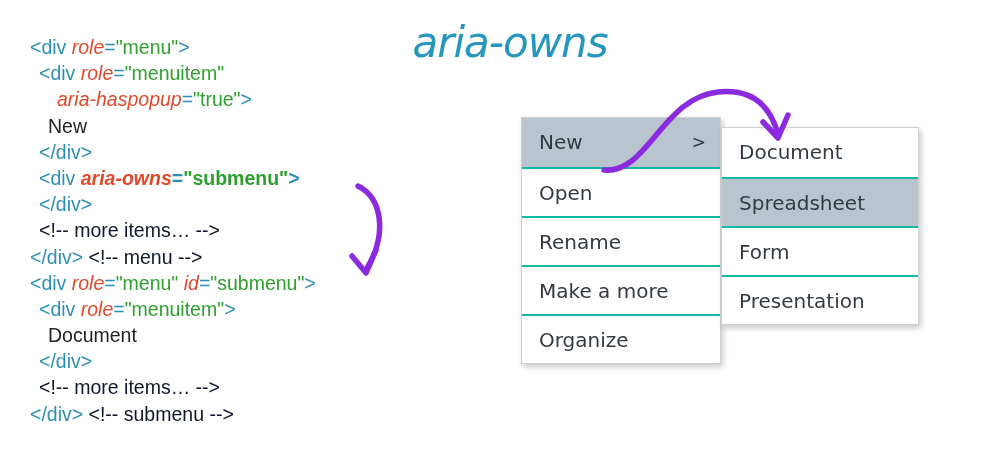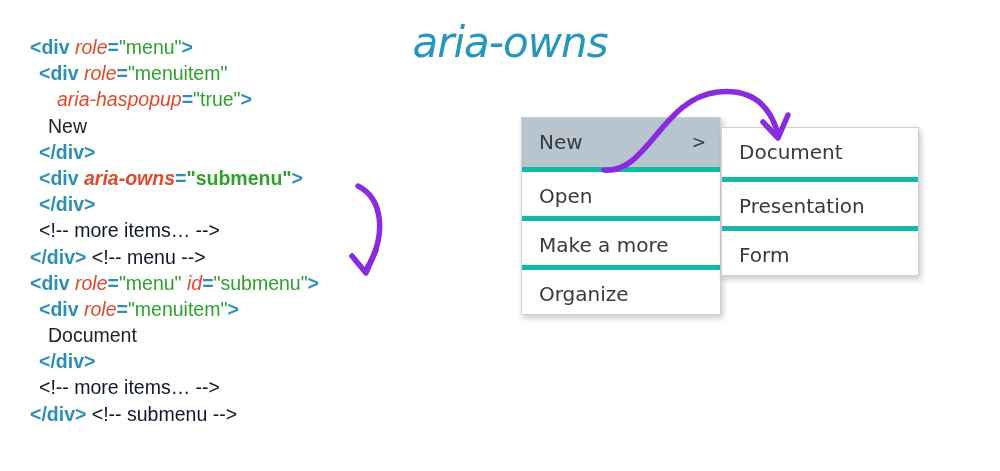--- a/index.html
+++ b/index.html
@@ -37,21 +37,21 @@
     position: absolute;
     left: 30px;
     top: 34px;
     font-family: "Liberation Sans", sans-serif;
     font-size: 19.5px;
     line-height: 26.2px;
     white-space: pre;
     color: #222222;
   }
   .ln { display: block; height: 26.2px; }
-  .tag  { color: #2e8fb5; font-weight: bold; }
+  .tag  { color: #2e8fb5; }
   .attr { color: #e0492c; font-style: italic; }
   .val  { color: #2ea02e; }
   .txt  { color: #222222; }
   .cmt  { color: #0f172a; }
   .b    { font-weight: bold; }
 
   
   .menu {
     position: absolute;
     background: #ffffff;
@@ -63,21 +63,21 @@
   #menu-main  { left: 521px; top: 117px; width: 200px; }
   #menu-sub   { left: 721px; top: 127px; width: 198px; z-index: 3; }
 
   .mi {
     position: relative;
     height: 49px;
     line-height: 49px;
     padding: 0 0 0 17px;
     font-size: 20px;
     color: #333a40;
-    border-top: 5px solid #14b8a6;
+    border-top: 2px solid #14b8a6;
     box-sizing: border-box;
     white-space: nowrap;
   }
   .mi:first-child { border-top: none; }
   .mi.sel { background: #b8c4ce; }
   .mi .chev {
     position: absolute;
     right: 14px;
     top: 0;
     font-size: 17px;
@@ -97,28 +97,30 @@
 
 <div id="stage">
 
   <div id="title">aria-owns</div>
 
   <div id="code"><span class="ln"><span class="tag">&lt;div </span><span class="attr">role</span><span class="tag">=</span><span class="val">"menu"</span><span class="tag">&gt;</span></span><span class="ln" style="padding-left: 9px;"><span class="tag">&lt;div </span><span class="attr">role</span><span class="tag">=</span><span class="val">"menuitem"</span></span><span class="ln" style="padding-left: 27px;"><span class="attr">aria-haspopup</span><span class="tag">=</span><span class="val">"true"</span><span class="tag">&gt;</span></span><span class="ln" style="padding-left: 18px;"><span class="txt">New</span></span><span class="ln" style="padding-left: 9px;"><span class="tag">&lt;/div&gt;</span></span><span class="ln" style="padding-left: 9px;"><span class="tag">&lt;div </span><span class="attr b">aria-owns</span><span class="tag b">=</span><span class="val b">"submenu"</span><span class="tag b">&gt;</span></span><span class="ln" style="padding-left: 9px;"><span class="tag">&lt;/div&gt;</span></span><span class="ln" style="padding-left: 9px;"><span class="cmt">&lt;!-- more items… --&gt;</span></span><span class="ln"><span class="tag">&lt;/div&gt; </span><span class="cmt">&lt;!-- menu --&gt;</span></span><span class="ln"><span class="tag">&lt;div </span><span class="attr">role</span><span class="tag">=</span><span class="val">"menu"</span><span class="tag"> </span><span class="attr">id</span><span class="tag">=</span><span class="val">"submenu"</span><span class="tag">&gt;</span></span><span class="ln" style="padding-left: 9px;"><span class="tag">&lt;div </span><span class="attr">role</span><span class="tag">=</span><span class="val">"menuitem"</span><span class="tag">&gt;</span></span><span class="ln" style="padding-left: 18px;"><span class="txt">Document</span></span><span class="ln" style="padding-left: 9px;"><span class="tag">&lt;/div&gt;</span></span><span class="ln" style="padding-left: 9px;"><span class="cmt">&lt;!-- more items… --&gt;</span></span><span class="ln"><span class="tag">&lt;/div&gt; </span><span class="cmt">&lt;!-- submenu --&gt;</span></span></div>
 
   <div class="menu" id="menu-main">
       <div class="mi sel"><span>New</span><span class="chev">&gt;</span></div>
       <div class="mi"><span>Open</span></div>
+      <div class="mi"><span>Rename</span></div>
       <div class="mi"><span>Make a more</span></div>
       <div class="mi"><span>Organize</span></div>
     </div>
 
   <div class="menu" id="menu-sub">
       <div class="mi"><span>Document</span></div>
+      <div class="mi sel"><span>Spreadsheet</span></div>
+      <div class="mi"><span>Form</span></div>
       <div class="mi"><span>Presentation</span></div>
-      <div class="mi"><span>Form</span></div>
     </div>
 
   <svg class="arrow-svg" id="arrow-left-svg" viewBox="0 0 90 110">
     <path d="M 28 8 C 52 20, 58 56, 36 92" fill="none" stroke="#8b2be0" stroke-width="5.5" stroke-linecap="round"></path>
     <path d="M 36 95 L 22 78 M 36 95 L 46 72" fill="none" stroke="#8b2be0" stroke-width="5.5" stroke-linecap="round" stroke-linejoin="round"></path>
   </svg>
 
   <svg class="arrow-svg" id="arrow-right-svg" viewBox="0 0 220 110">
     <path d="M 4 92 C 48 96, 62 20, 118 14 C 158 10, 172 34, 178 56" fill="none" stroke="#8b2be0" stroke-width="5.5" stroke-linecap="round"></path>
     <path d="M 178 60 L 163 44 M 178 60 L 188 37" fill="none" stroke="#8b2be0" stroke-width="5.5" stroke-linecap="round" stroke-linejoin="round"></path>

